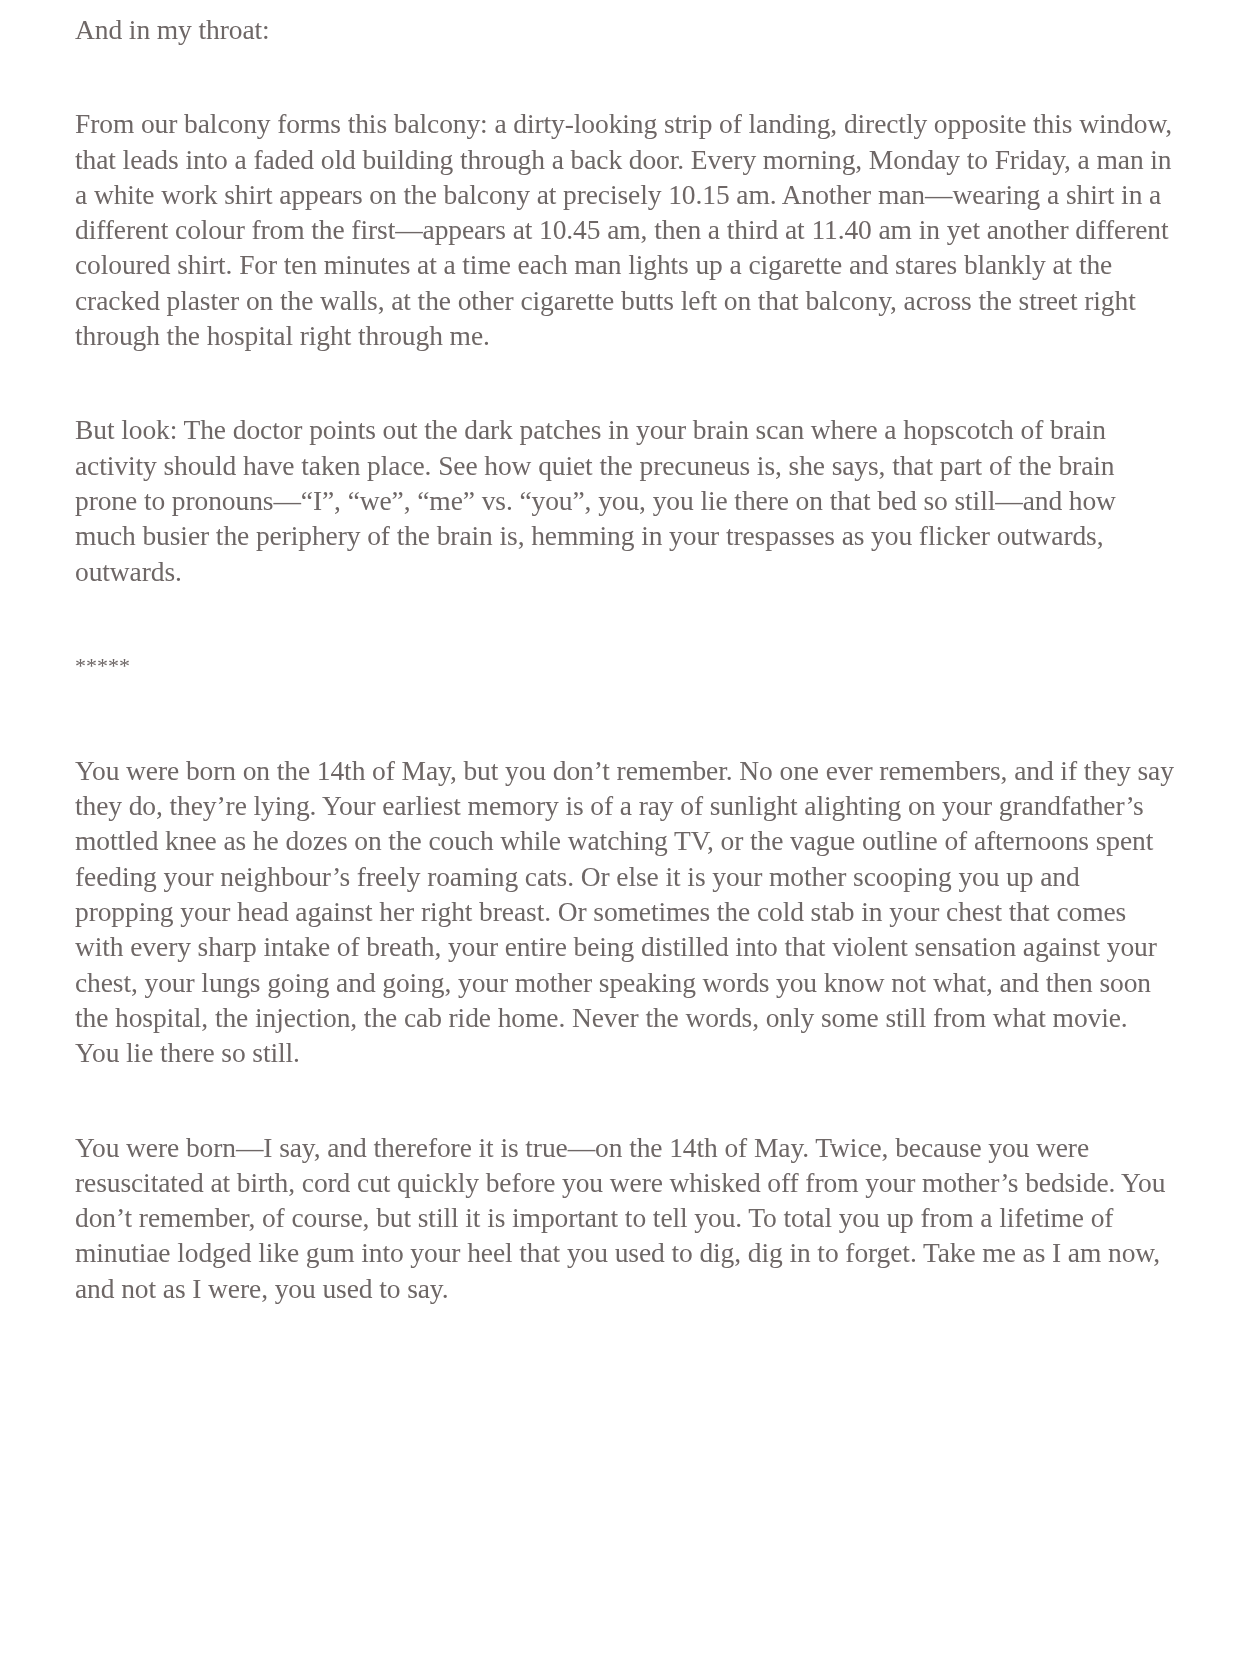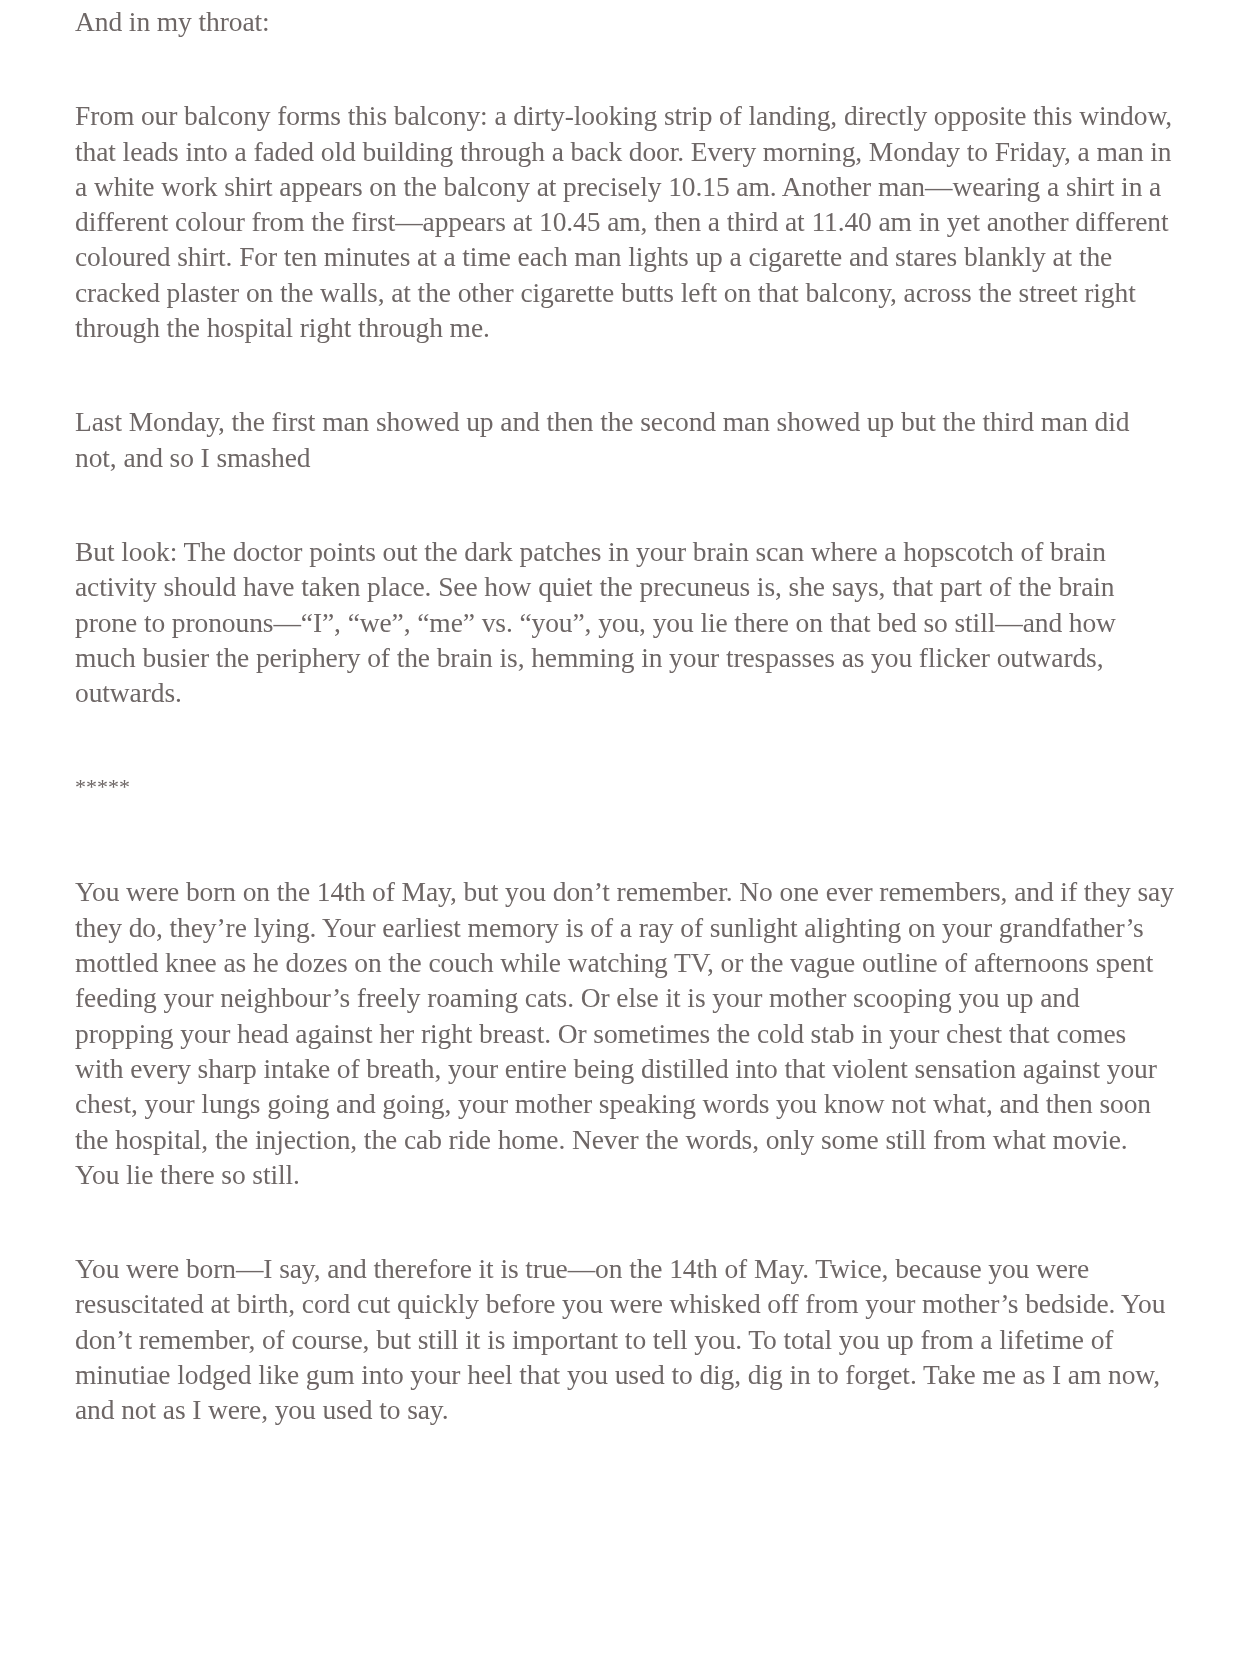--- a/index.html
+++ b/index.html
@@ -22,33 +22,32 @@
       font-size: 27.5px;
       line-height: 35.3px;
       color: #6e6766;
       letter-spacing: -0.1px;
     }
     .para {
       margin: 0 0 59px 0;
       padding: 0;
     }
     .para.first {
-      margin-top: 4px;
+      margin-top: 12px;
     }
     .separator {
       margin: 0 0 70px 0;
       font-size: 22px;
       letter-spacing: 0px;
       line-height: 35px;
     }
   </style>
 </head>
 <body>
 
 <div class="page">
   <p class="para first">And in my throat:</p>
   <p class="para">From our balcony forms this balcony: a dirty-looking strip of landing, directly opposite this window, that leads into a faded old building through a back door. Every morning, Monday to Friday, a man in a white work shirt appears on the balcony at precisely 10.15 am. Another man—wearing a shirt in a different colour from the first—appears at 10.45 am, then a third at 11.40 am in yet another different coloured shirt. For ten minutes at a time each man lights up a cigarette and stares blankly at the cracked plaster on the walls, at the other cigarette butts left on that balcony, across the street right through the hospital right through me.</p>
-  <p class="para">Last Monday, the first man showed up and then the second man showed up but the third man did not, and so I smashed</p>
   <p class="para">But look: The doctor points out the dark patches in your brain scan where a hopscotch of brain activity should have taken place. See how quiet the precuneus is, she says, that part of the brain prone to pronouns—“I”, “we”, “me” vs. “you”, you, you lie there on that bed so still—and how much busier the periphery of the brain is, hemming in your trespasses as you flicker outwards, outwards.</p>
   <p class="para separator">*****</p>
   <p class="para">You were born on the 14th of May, but you don’t remember. No one ever remembers, and if they say they do, they’re lying. Your earliest memory is of a ray of sunlight alighting on your grandfather’s mottled knee as he dozes on the couch while watching TV, or the vague outline of afternoons spent feeding your neighbour’s freely roaming cats. Or else it is your mother scooping you up and propping your head against her right breast. Or sometimes the cold stab in your chest that comes with every sharp intake of breath, your entire being distilled into that violent sensation against your chest, your lungs going and going, your mother speaking words you know not what, and then soon the hospital, the injection, the cab ride home. Never the words, only some still from what movie. You lie there so still.</p>
   <p class="para">You were born—I say, and therefore it is true—on the 14th of May. Twice, because you were resuscitated at birth, cord cut quickly before you were whisked off from your mother’s bedside. You don’t remember, of course, but still it is important to tell you. To total you up from a lifetime of minutiae lodged like gum into your heel that you used to dig, dig in to forget. Take me as I am now, and not as I were, you used to say.</p>
 </div>
 
 </body></html>

